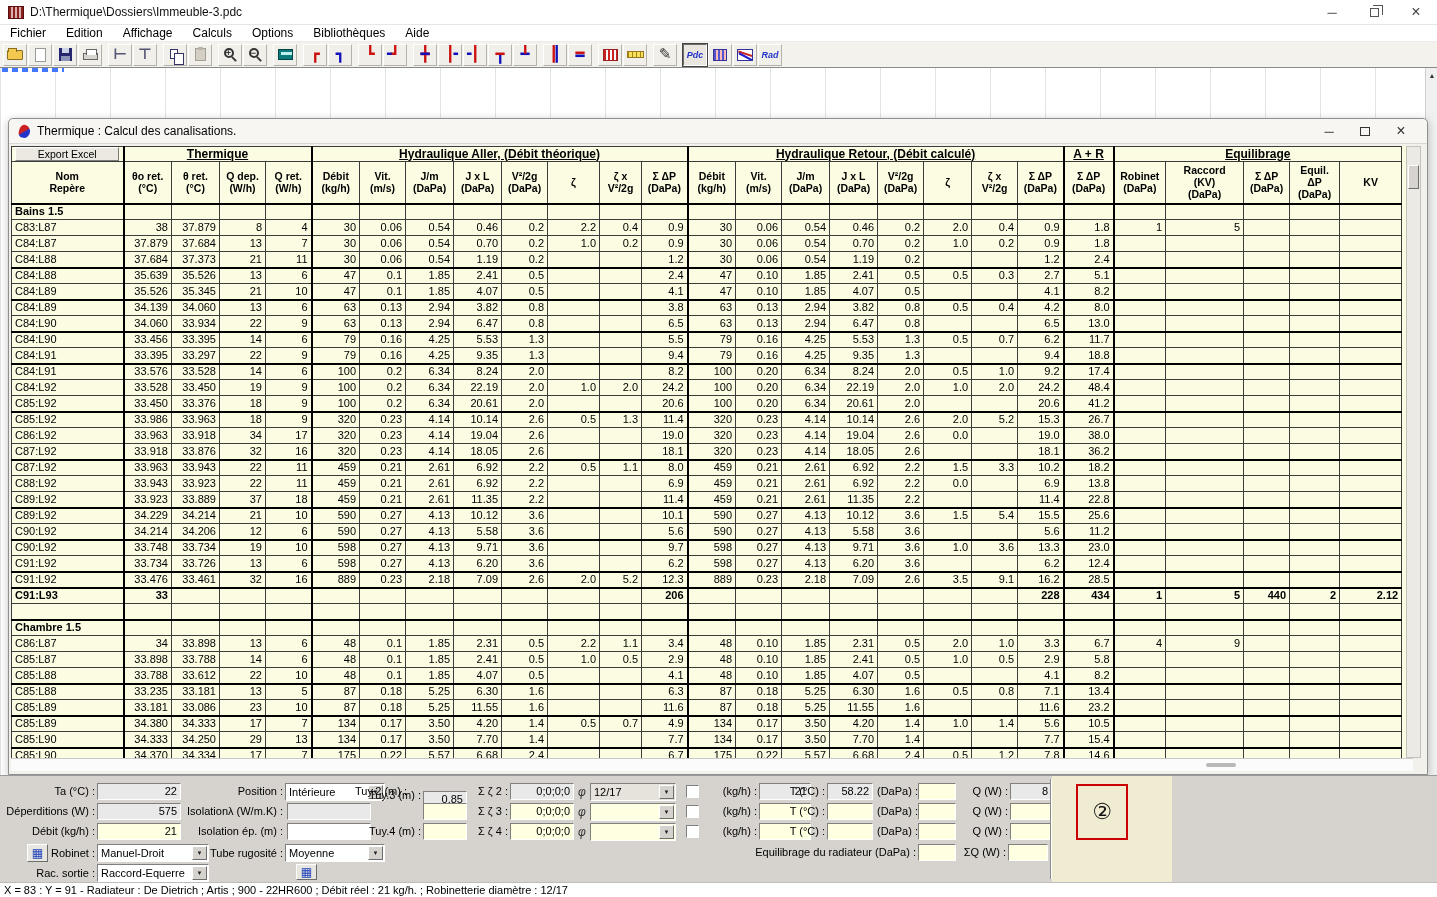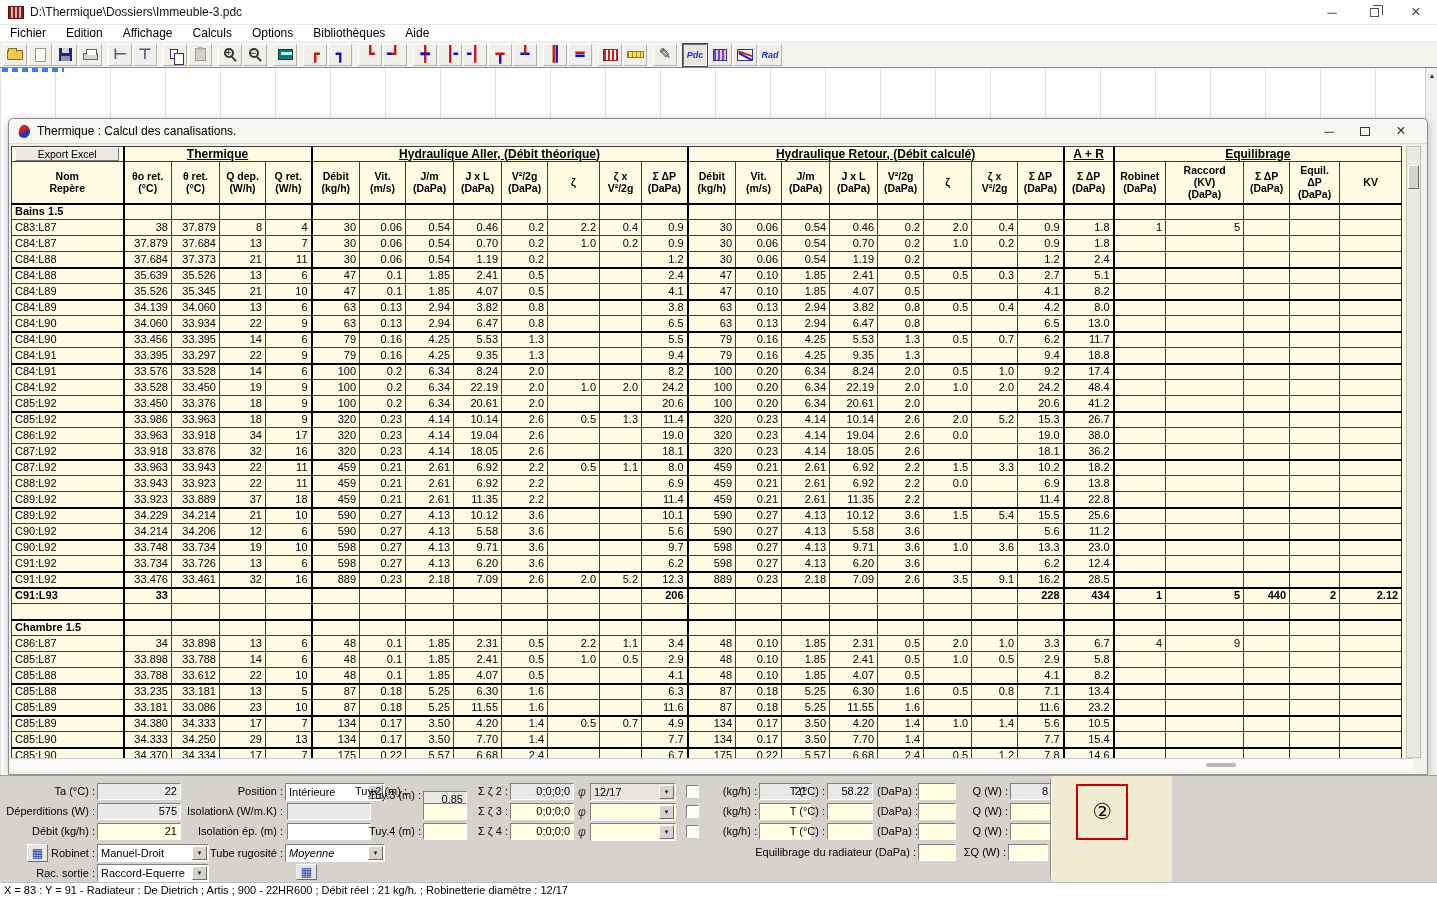--- a/index.html
+++ b/index.html
@@ -1433,21 +1433,21 @@
     <div class="plabel" style="left:150px;top:9px;width:133px;">Position :</div>
     <div class="pdrop" style="left:285px;top:7px;width:100px;">
       <span class="dtext">Intérieure</span>
       <span class="darr">▼</span>
     </div>
     <div class="plabel" style="left:150px;top:29px;width:133px;">Isolationλ (W/m.K) :</div>
     <div class="pfield" style="left:287px;top:27px;width:84px;"></div>
     <div class="plabel" style="left:150px;top:49px;width:133px;">Isolation ép. (m) :</div>
     <div class="pfield white" style="left:287px;top:47px;width:84px;"></div>
     <div class="plabel" style="left:150px;top:71px;width:133px;">Tube rugosité :</div>
-    <div class="pdrop" style="left:285px;top:68px;width:100px;font-style:italic;">
+    <div class="pdrop" style="left:285px;top:68px;width:100px;">
       <span class="dtext">Moyenne</span>
       <span class="darr">▼</span>
     </div>
     <div class="plistbtn" style="left:296px;top:88px;height:16px;">▦</div>
 
     <div class="plabel" style="left:316px;top:9px;width:91px;">Tuy.2 (m) :</div>
     <div class="pfield" style="left:423px;top:7px;width:44px;margin-top:8px;">0.85</div>
     <div class="plabel" style="left:330px;top:13px;width:91px;">Tuy.3 (m) :</div>
     <div class="pfield yellow" style="left:423px;top:27px;width:44px;"></div>
     <div class="plabel" style="left:330px;top:49px;width:91px;">Tuy.4 (m) :</div>

